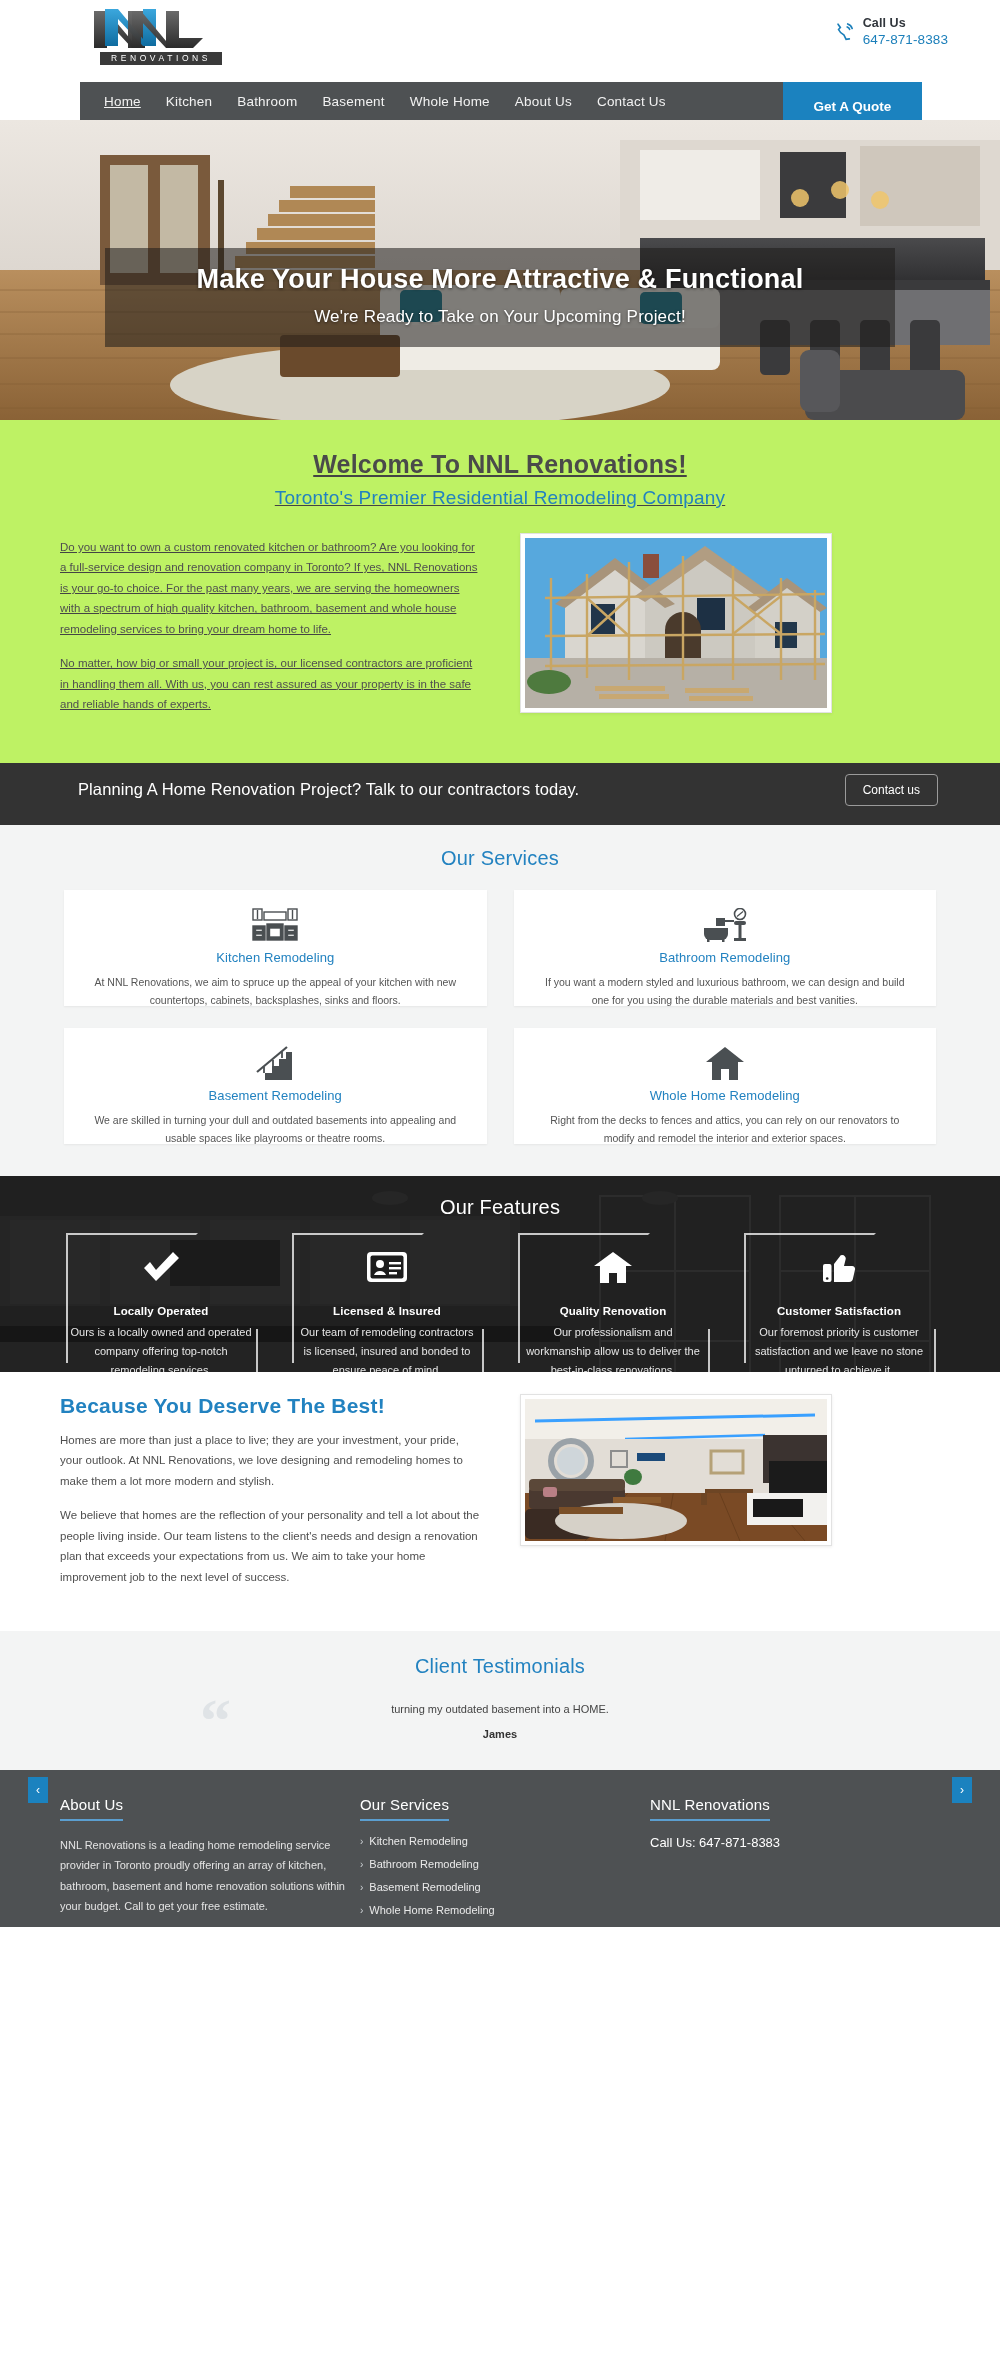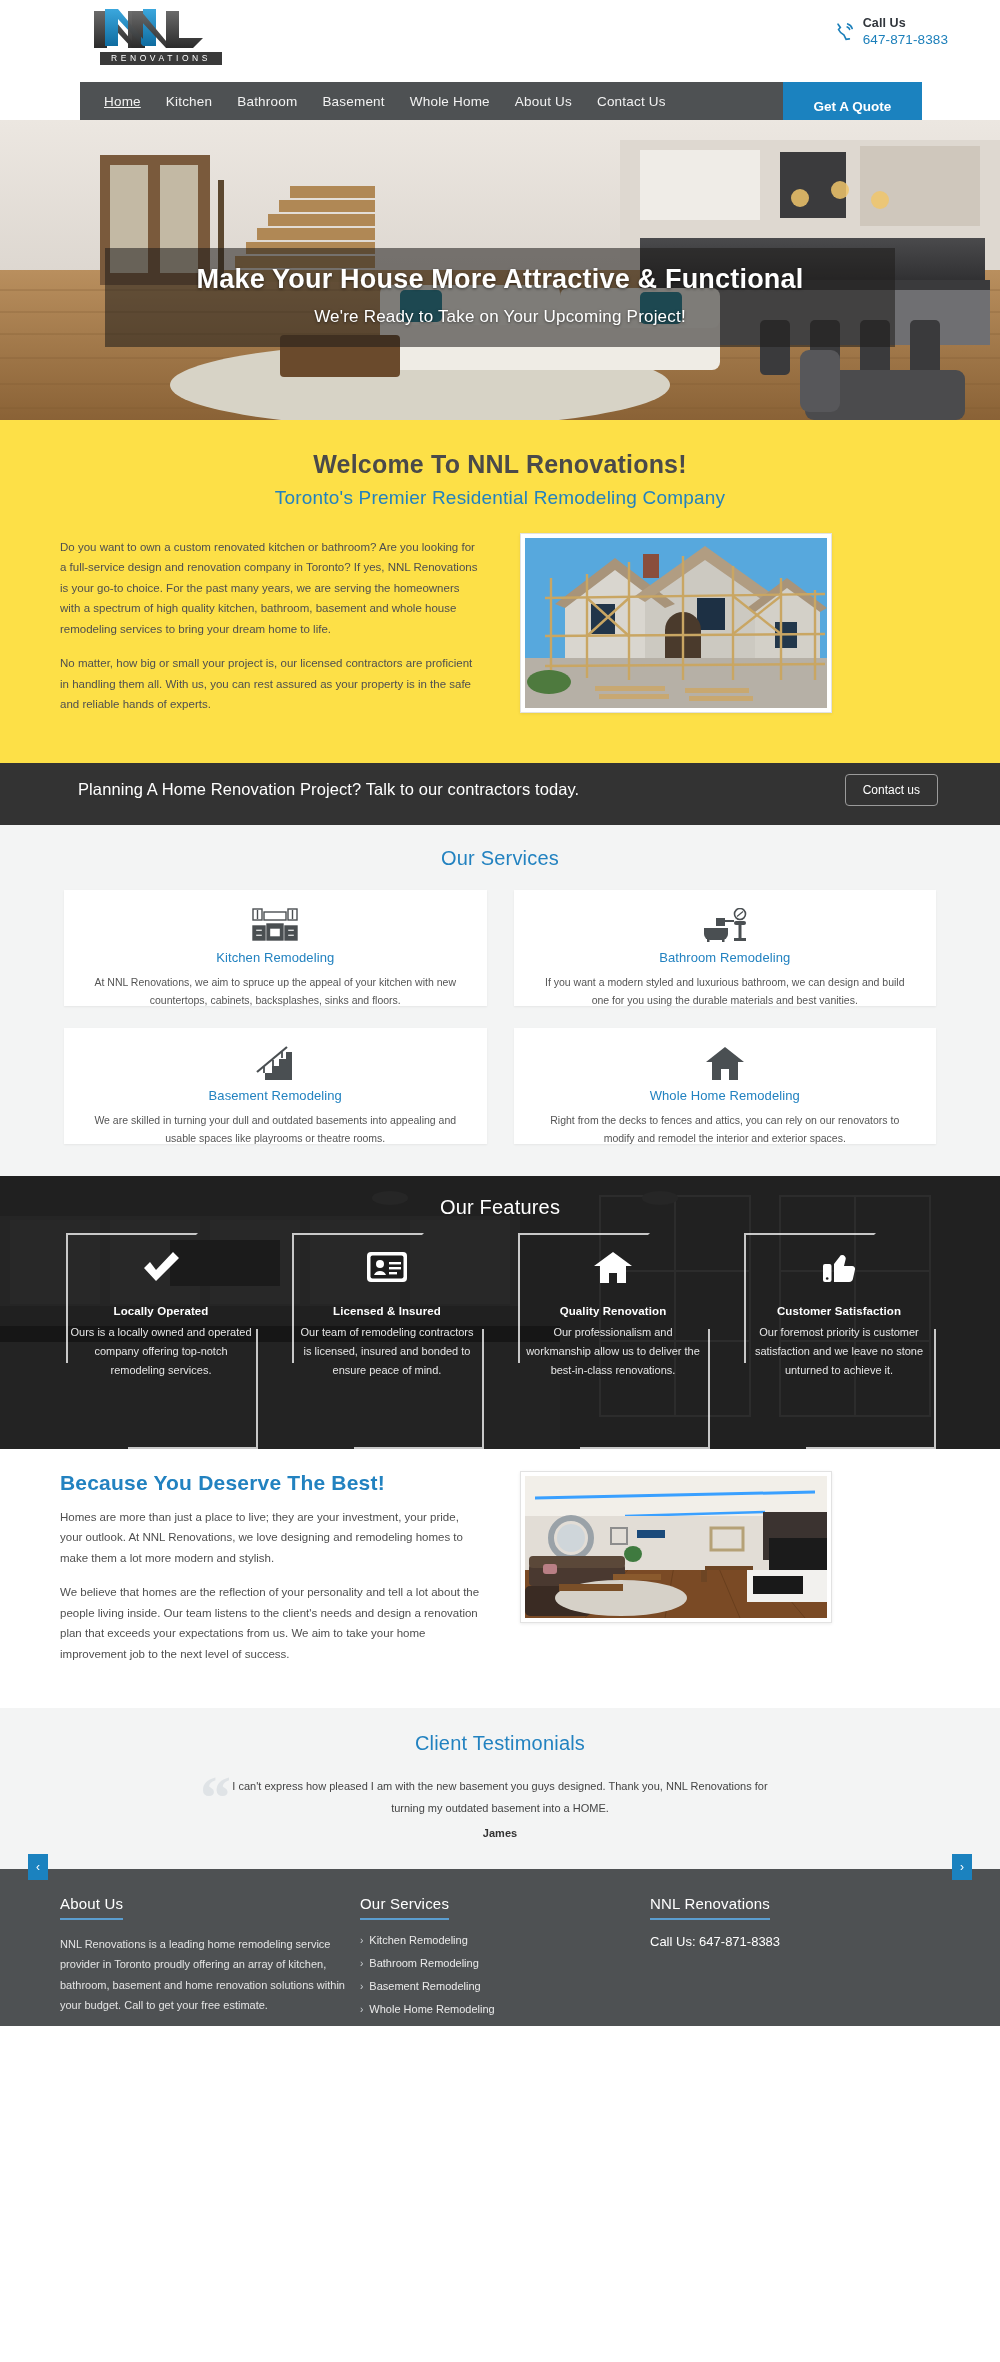--- a/index.html
+++ b/index.html
@@ -133,22 +133,23 @@
   }
   .hero-sub {
     color: #ffffff;
     font-size: 17px;
     letter-spacing: .2px;
     text-shadow: 0 1px 3px rgba(0,0,0,.55);
   }
 
   
   .welcome {
-    background: #fde047;
+    background: #bef264;
     padding: 30px 8px 34px;
+    text-decoration: underline;
   }
   .welcome h2 {
     text-align: center;
     font-size: 25px;
     color: #4a4a4a;
     font-weight: bold;
     letter-spacing: .2px;
   }
   .welcome h3 {
     text-align: center;
@@ -249,21 +250,21 @@
   .svc-desc {
     font-size: 10.5px;
     line-height: 1.72;
     color: #555;
   }
 
   
   .features {
     position: relative;
     background: #1d1d1d;
-    height: 273px;
+    height: 196px;
     overflow: hidden;
   }
   .features-bg { position: absolute; inset: 0; opacity: .5;}
   .features-inner { position: relative; z-index: 2; padding-top: 20px; }
   .features-title {
     text-align: center;
     color: #ffffff;
     font-size: 20px;
     font-weight: normal;
     letter-spacing: .2px;
@@ -866,21 +867,20 @@
           <rect x="228" y="100" width="50" height="18" fill="#191919"></rect>
         </svg>
       </div>
     </div>
   </div>
 
   <div class="testimonials">
     <div class="section-title-blue">Client Testimonials</div>
     <div class="quote-mark">“</div>
     <div class="testi-body">
-      <div class="testi-text">I can't express how pleased I am with the new basement you guys designed. Thank you, NNL Renovations for</div>
       <div class="testi-text">turning my outdated basement into a HOME.</div>
       <div class="testi-author">James</div>
     </div>
     <div class="carousel-btn carousel-prev">‹</div>
     <div class="carousel-btn carousel-next">›</div>
   </div>
 
   <div class="footer">
     <div class="footer-inner">
 

